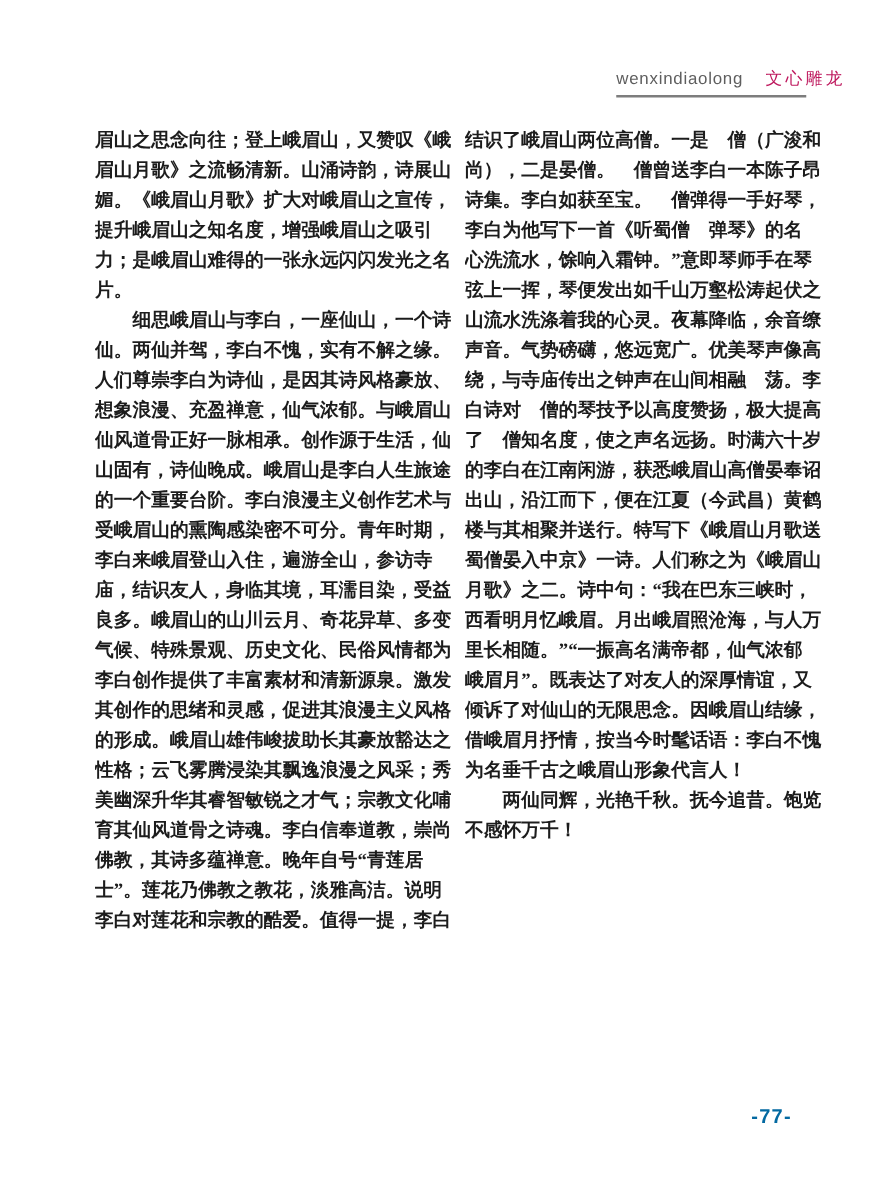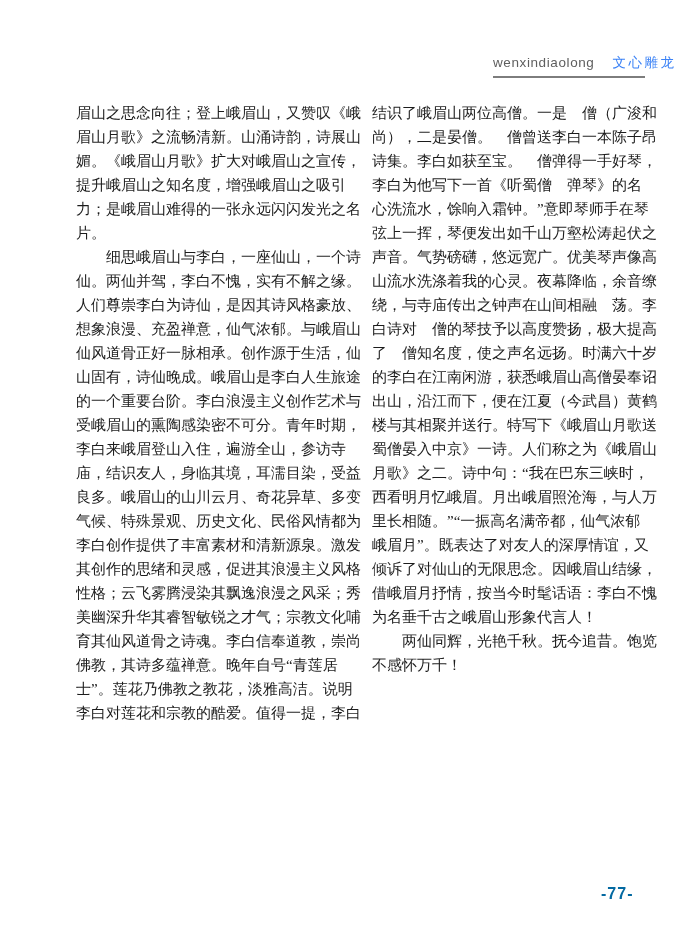--- a/index.html
+++ b/index.html
@@ -31,21 +31,21 @@
   }
   .brand-latin {
     font-family: "Liberation Sans", "DejaVu Sans", sans-serif;
     font-size: 13.5px;
     color: #5e5e5e;
     letter-spacing: 0.6px;
   }
   .brand-cjk {
     font-family: "Liberation Serif", "DejaVu Serif", serif;
     font-size: 13.5px;
-    color: #3b82f6;
+    color: #be185d;
     letter-spacing: 2.5px;
   }
   .header-rule {
     margin-top: 4px;
     width: 152px;
     height: 2px;
     background: #7d7d7d;
   }
   
   .columns {
@@ -60,20 +60,21 @@
     width: 286px;
     overflow: hidden;
   }
   .text-line {
     height: 24px;
     line-height: 24px;
     font-size: 15px;
     letter-spacing: 0;
     white-space: pre;
     text-align: justify;
+    font-weight: bold;
   }
   
   .footer {
     position: absolute;
     top: 885px;
     left: 0;
     width: 700px;
   }
   .page-number {
     position: absolute;
@@ -114,36 +115,37 @@
         <div class="text-line">仙风道骨正好一脉相承。创作源于生活，仙</div>
         <div class="text-line">山固有，诗仙晚成。峨眉山是李白人生旅途</div>
         <div class="text-line">的一个重要台阶。李白浪漫主义创作艺术与</div>
         <div class="text-line">受峨眉山的熏陶感染密不可分。青年时期，</div>
         <div class="text-line">李白来峨眉登山入住，遍游全山，参访寺</div>
         <div class="text-line">庙，结识友人，身临其境，耳濡目染，受益</div>
         <div class="text-line">良多。峨眉山的山川云月、奇花异草、多变</div>
         <div class="text-line">气候、特殊景观、历史文化、民俗风情都为</div>
         <div class="text-line">李白创作提供了丰富素材和清新源泉。激发</div>
         <div class="text-line">其创作的思绪和灵感，促进其浪漫主义风格</div>
+        <div class="text-line">的形成。峨眉山雄伟峻拔助长其豪放豁达之</div>
         <div class="text-line">性格；云飞雾腾浸染其飘逸浪漫之风采；秀</div>
         <div class="text-line">美幽深升华其睿智敏锐之才气；宗教文化哺</div>
         <div class="text-line">育其仙风道骨之诗魂。李白信奉道教，崇尚</div>
         <div class="text-line">佛教，其诗多蕴禅意。晚年自号“青莲居</div>
         <div class="text-line">士”。莲花乃佛教之教花，淡雅高洁。说明</div>
         <div class="text-line">李白对莲花和宗教的酷爱。值得一提，李白</div>
       </div>
     <div class="column">
         <div class="text-line">结识了峨眉山两位高僧。一是　僧（广浚和</div>
         <div class="text-line">尚），二是晏僧。　僧曾送李白一本陈子昂</div>
         <div class="text-line">诗集。李白如获至宝。　僧弹得一手好琴，</div>
         <div class="text-line">李白为他写下一首《听蜀僧　弹琴》的名</div>
         <div class="text-line">心洗流水，馀响入霜钟。”意即琴师手在琴</div>
         <div class="text-line">弦上一挥，琴便发出如千山万壑松涛起伏之</div>
+        <div class="text-line">山流水洗涤着我的心灵。夜幕降临，余音缭</div>
         <div class="text-line">声音。气势磅礴，悠远宽广。优美琴声像高</div>
-        <div class="text-line">山流水洗涤着我的心灵。夜幕降临，余音缭</div>
         <div class="text-line">绕，与寺庙传出之钟声在山间相融　荡。李</div>
         <div class="text-line">白诗对　僧的琴技予以高度赞扬，极大提高</div>
         <div class="text-line">了　僧知名度，使之声名远扬。时满六十岁</div>
         <div class="text-line">的李白在江南闲游，获悉峨眉山高僧晏奉诏</div>
         <div class="text-line">出山，沿江而下，便在江夏（今武昌）黄鹤</div>
         <div class="text-line">楼与其相聚并送行。特写下《峨眉山月歌送</div>
         <div class="text-line">蜀僧晏入中京》一诗。人们称之为《峨眉山</div>
         <div class="text-line">月歌》之二。诗中句：“我在巴东三峡时，</div>
         <div class="text-line">西看明月忆峨眉。月出峨眉照沧海，与人万</div>
         <div class="text-line">里长相随。”“一振高名满帝都，仙气浓郁</div>

